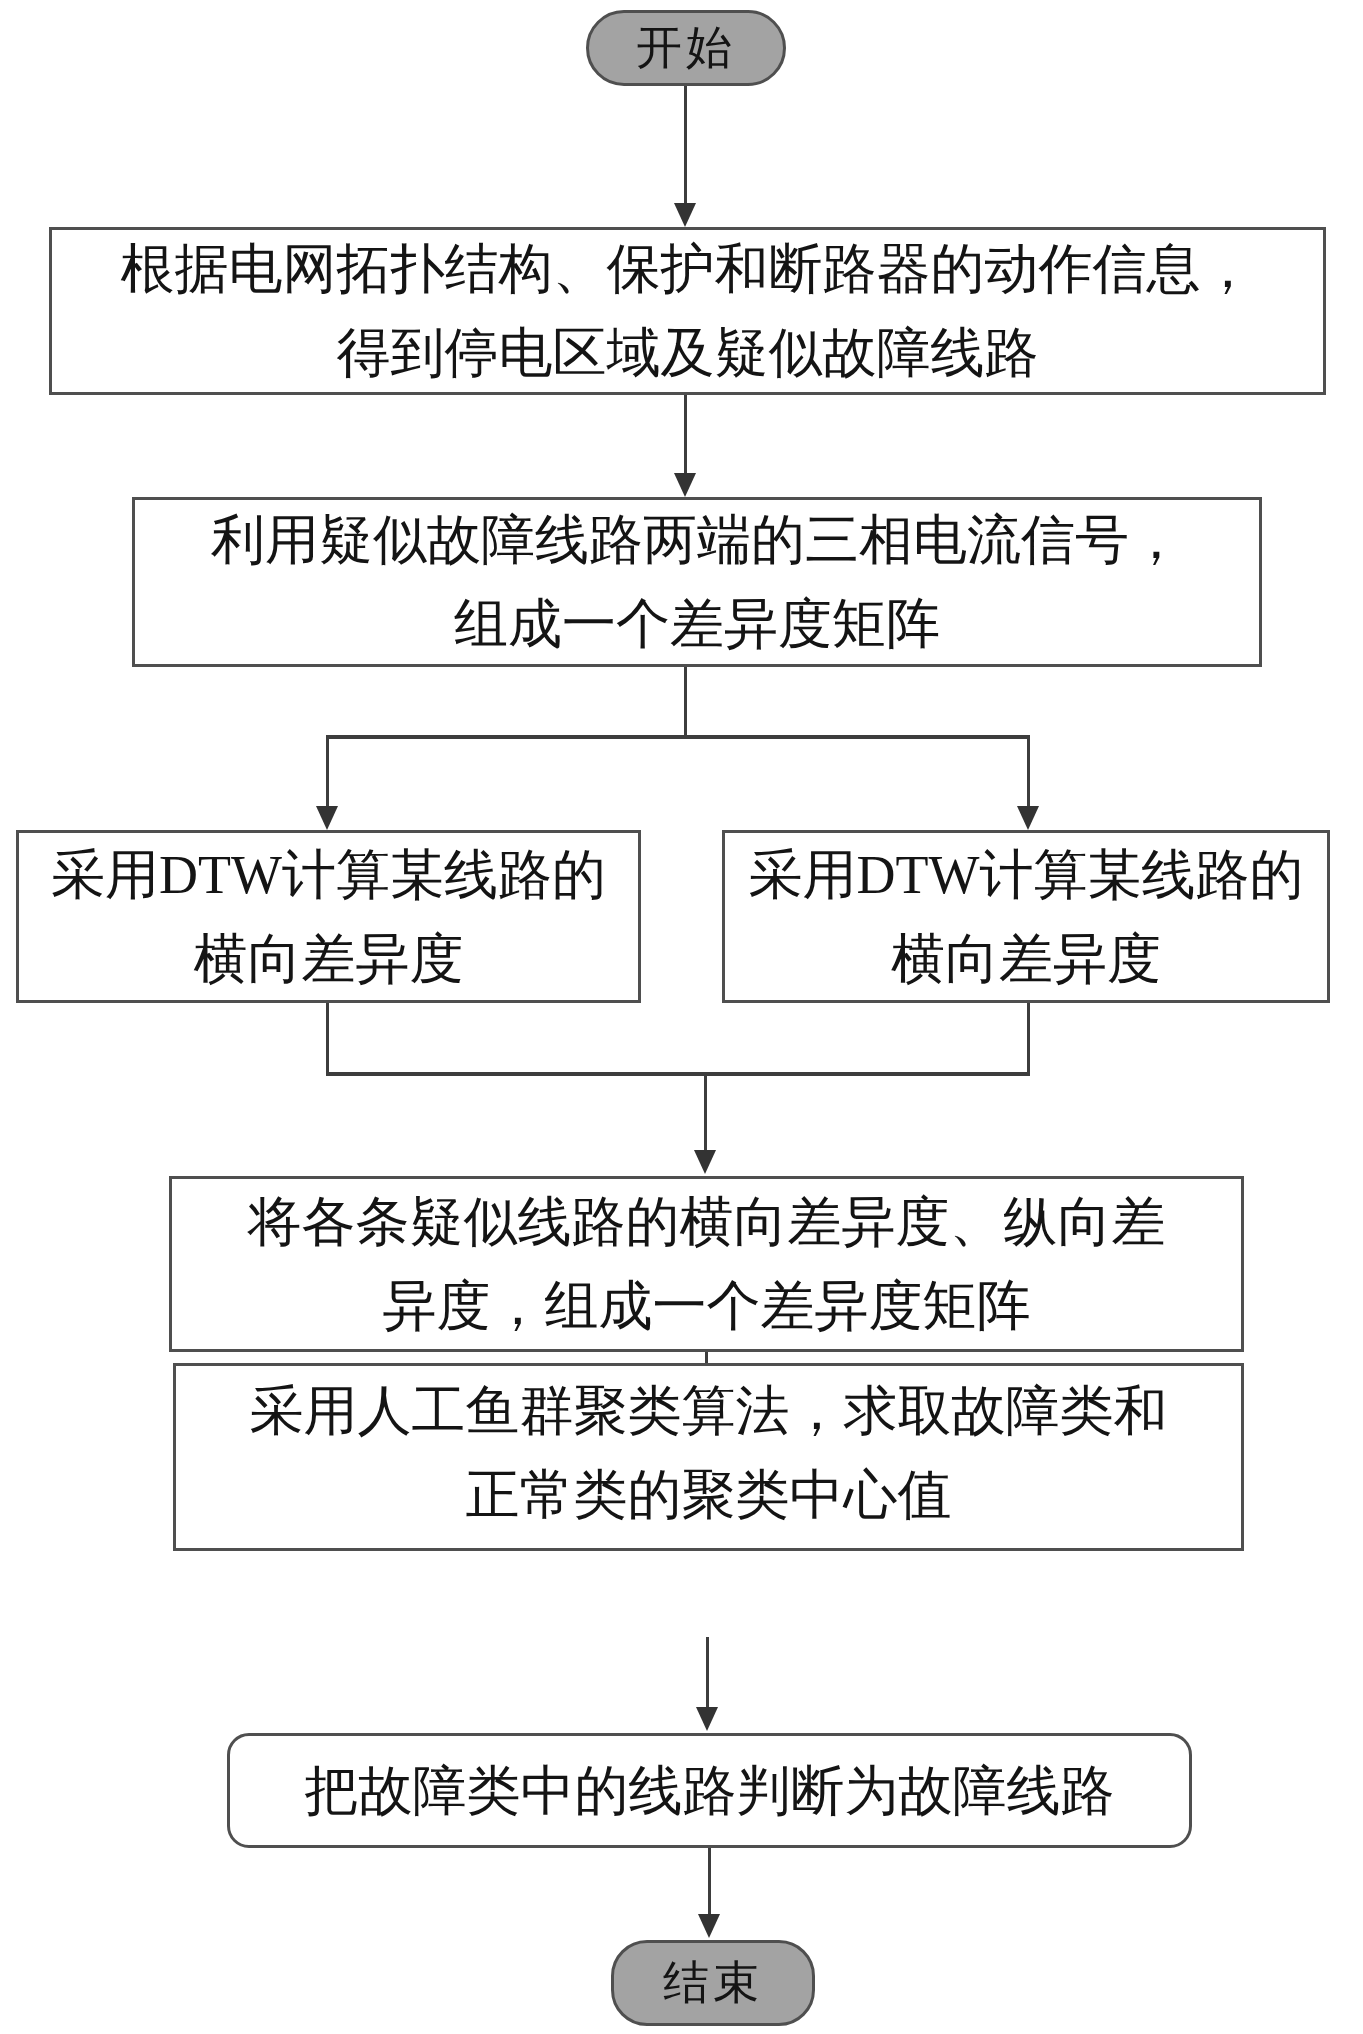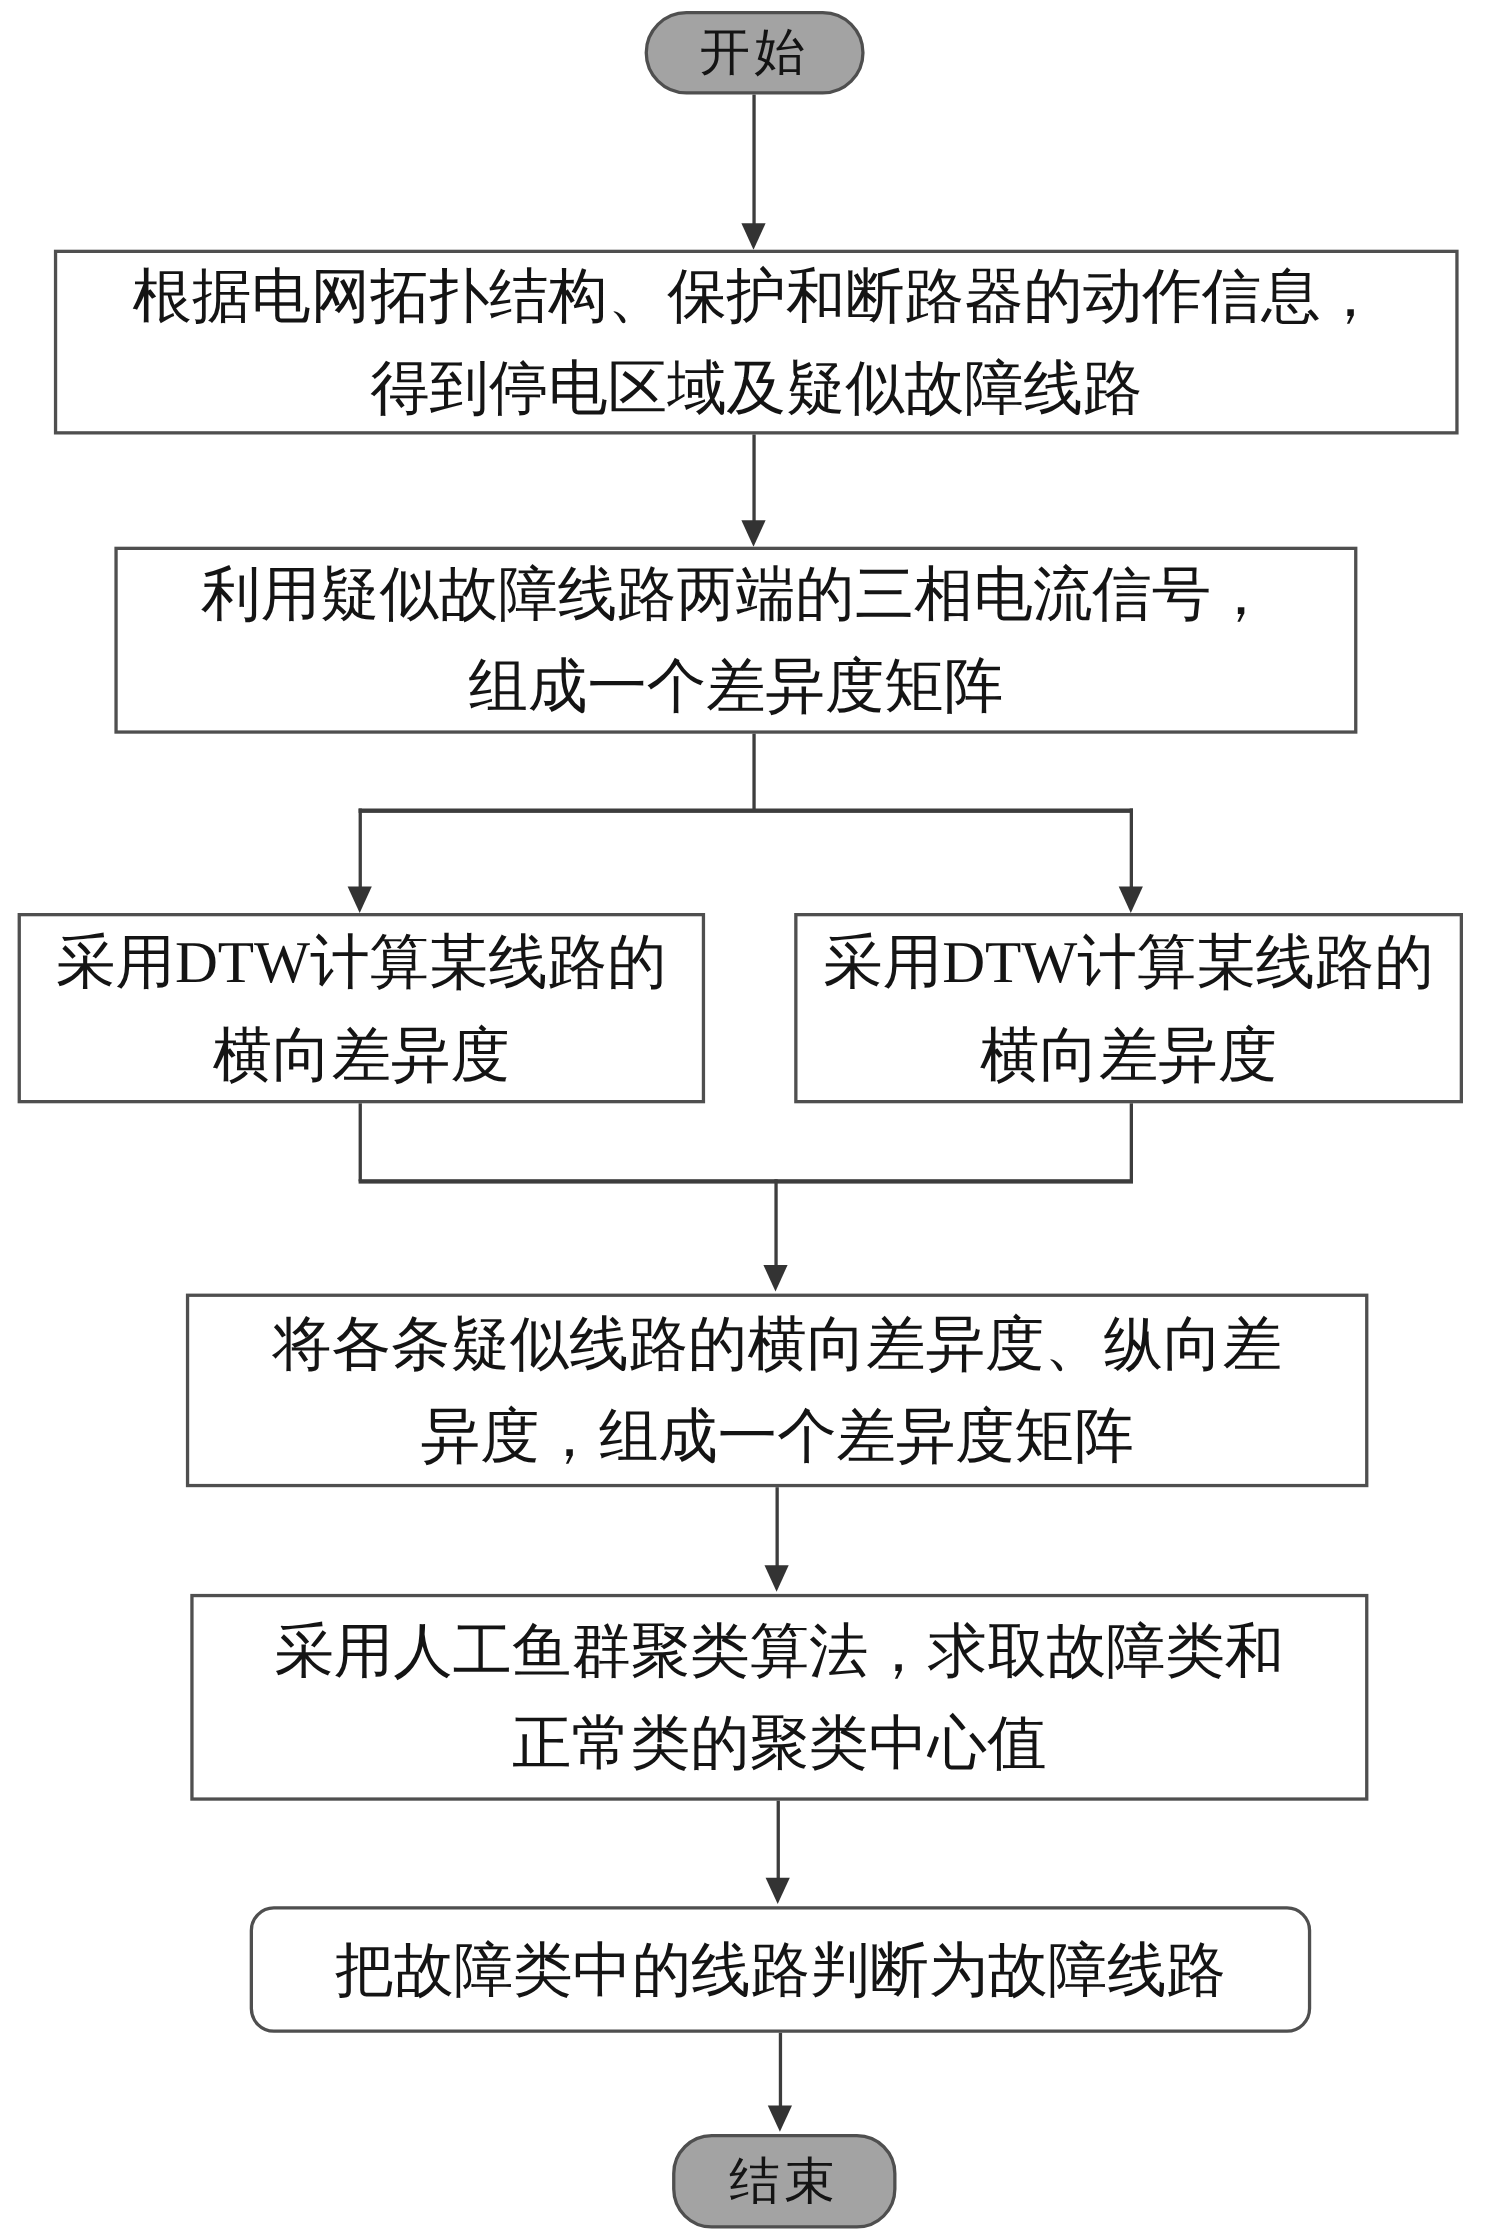--- a/index.html
+++ b/index.html
@@ -74,21 +74,21 @@
   <div class="arrowhead" style="left:674px; top:203px;"></div>
 
   <div class="box" style="left:49px; top:227px; width:1277px; height:168px;">
     <div class="tline">根据电网拓扑结构、保护和断路器的动作信息，</div>
     <div class="tline">得到停电区域及疑似故障线路</div>
   </div>
 
   <div class="vline" style="left:684px; top:395px; height:80px;"></div>
   <div class="arrowhead" style="left:674px; top:473px;"></div>
 
-  <div class="box" style="left:104px; top:497px; width:1130px; height:170px;">
+  <div class="box" style="left:132px; top:497px; width:1130px; height:170px;">
     <div class="tline">利用疑似故障线路两端的三相电流信号，</div>
     <div class="tline">组成一个差异度矩阵</div>
   </div>
 
   <div class="vline" style="left:684px; top:667px; height:70px;"></div>
   <div class="hline" style="left:326px; top:735px; width:704px;"></div>
   <div class="vline" style="left:326px; top:735px; height:73px;"></div>
   <div class="arrowhead" style="left:316px; top:806px;"></div>
   <div class="vline" style="left:1027px; top:735px; height:73px;"></div>
   <div class="arrowhead" style="left:1017px; top:806px;"></div>
@@ -110,21 +110,21 @@
   <div class="arrowhead" style="left:694px; top:1150px;"></div>
 
   <div class="box" style="left:169px; top:1176px; width:1075px; height:176px;">
     <div class="tline">将各条疑似线路的横向差异度、纵向差</div>
     <div class="tline">异度，组成一个差异度矩阵</div>
   </div>
 
   <div class="vline" style="left:705px; top:1352px; height:73px;"></div>
   <div class="arrowhead" style="left:695px; top:1423px;"></div>
 
-  <div class="box" style="left:173px; top:1449px; width:1071px; height:188px;">
+  <div class="box" style="left:173px; top:1363px; width:1071px; height:188px;font-family:Liberation Mono, monospace;">
     <div class="tline">采用人工鱼群聚类算法，求取故障类和</div>
     <div class="tline">正常类的聚类中心值</div>
   </div>
 
   <div class="vline" style="left:706px; top:1637px; height:72px;"></div>
   <div class="arrowhead" style="left:696px; top:1707px;"></div>
 
   <div class="box" style="left:227px; top:1733px; width:965px; height:115px;border-radius:22px;">
     <div class="tline">把故障类中的线路判断为故障线路</div>
   </div>

